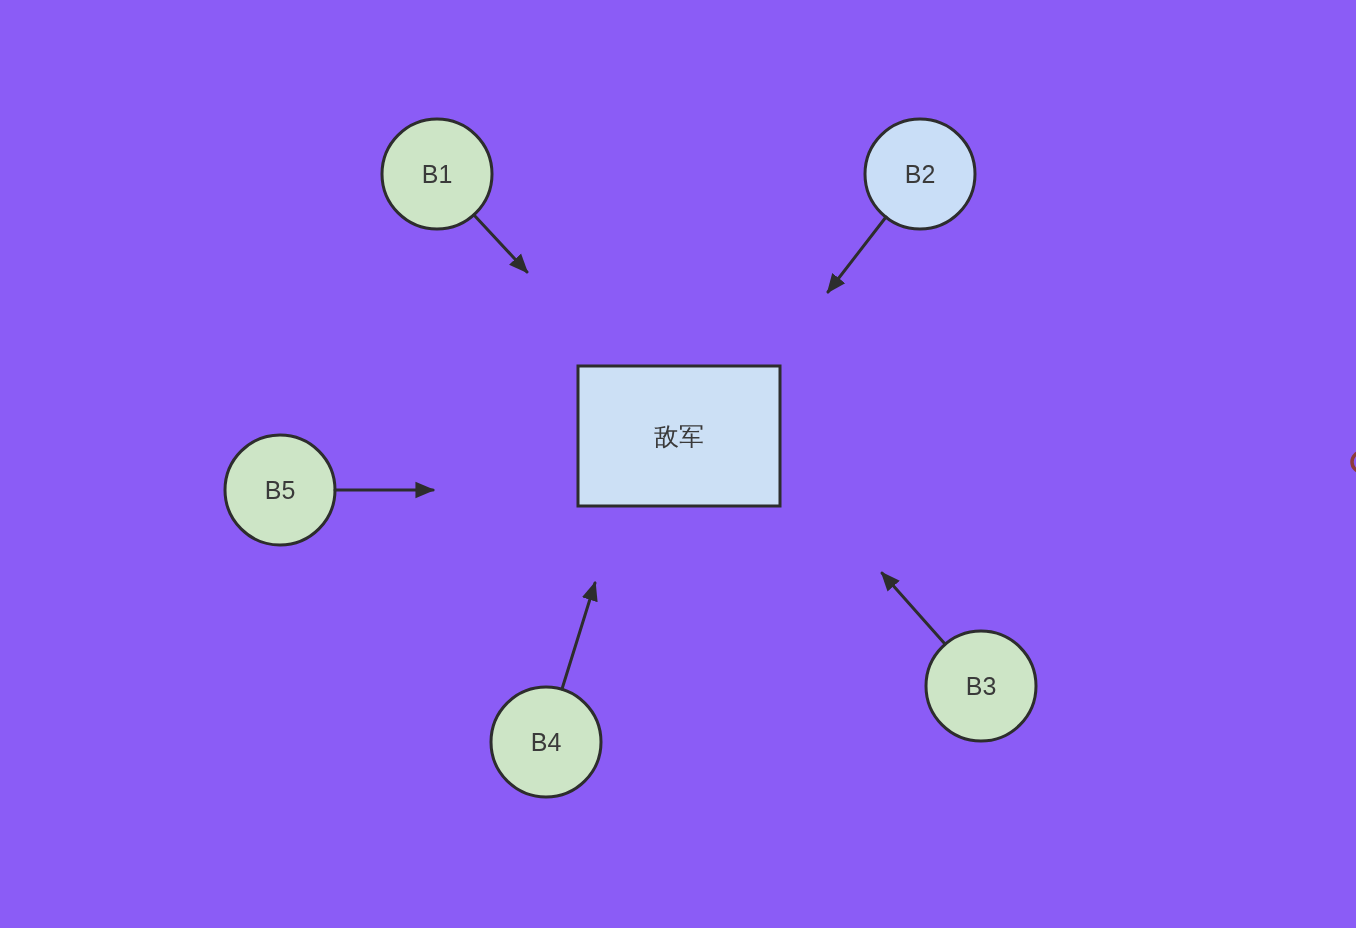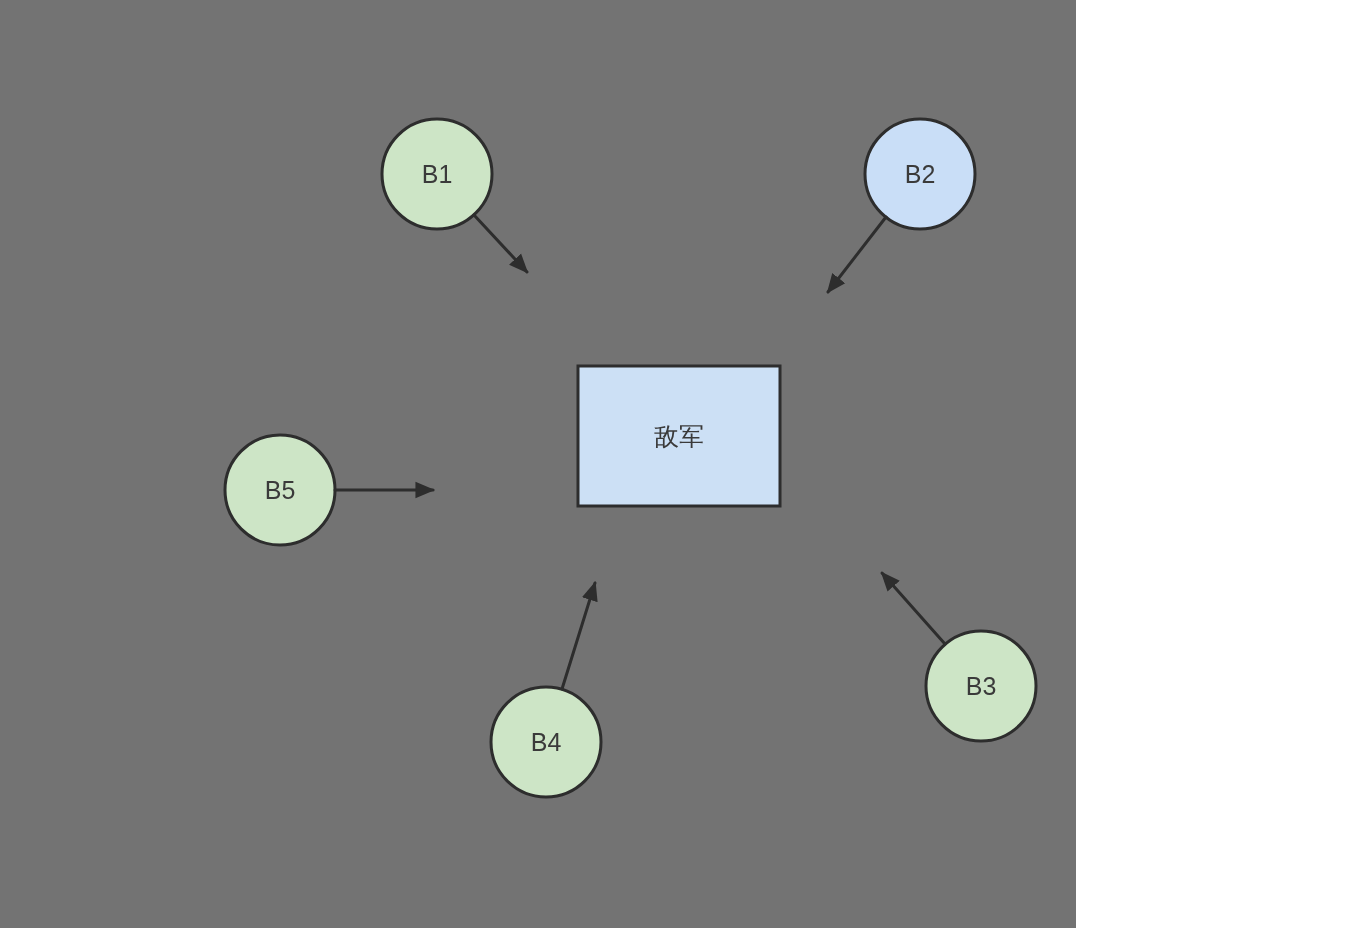--- a/index.html
+++ b/index.html
@@ -2,23 +2,23 @@
 <html><head>
 <meta charset="utf-8">
 <style>
   html, body {
     margin: 0;
     padding: 0;
     background: #ffffff;
   }
   .canvas {
     position: relative;
-    width: 1076px;
+    width: 1356px;
     height: 928px;
-    background: #737373;
+    background: #8b5cf6;
     overflow: hidden;
     font-family: "Liberation Sans", "DejaVu Sans", sans-serif;
   }
   svg.diagram {
     position: absolute;
     left: 0;
     top: 0;
     width: 1356px;
     height: 928px;
     display: block;

